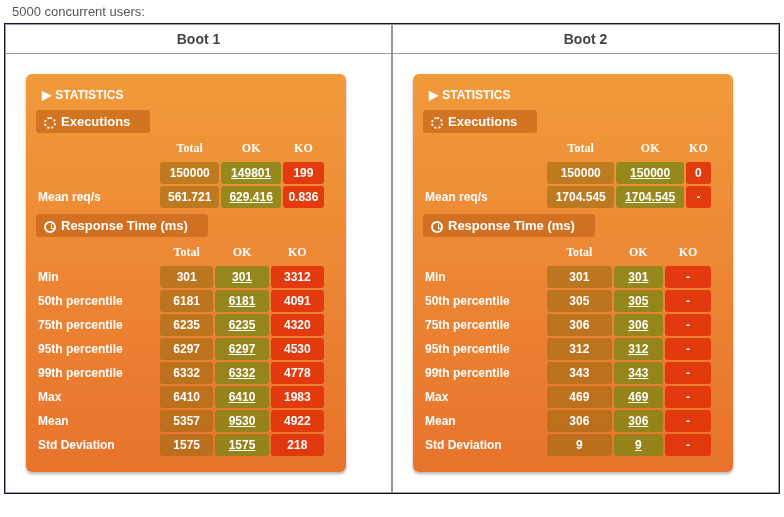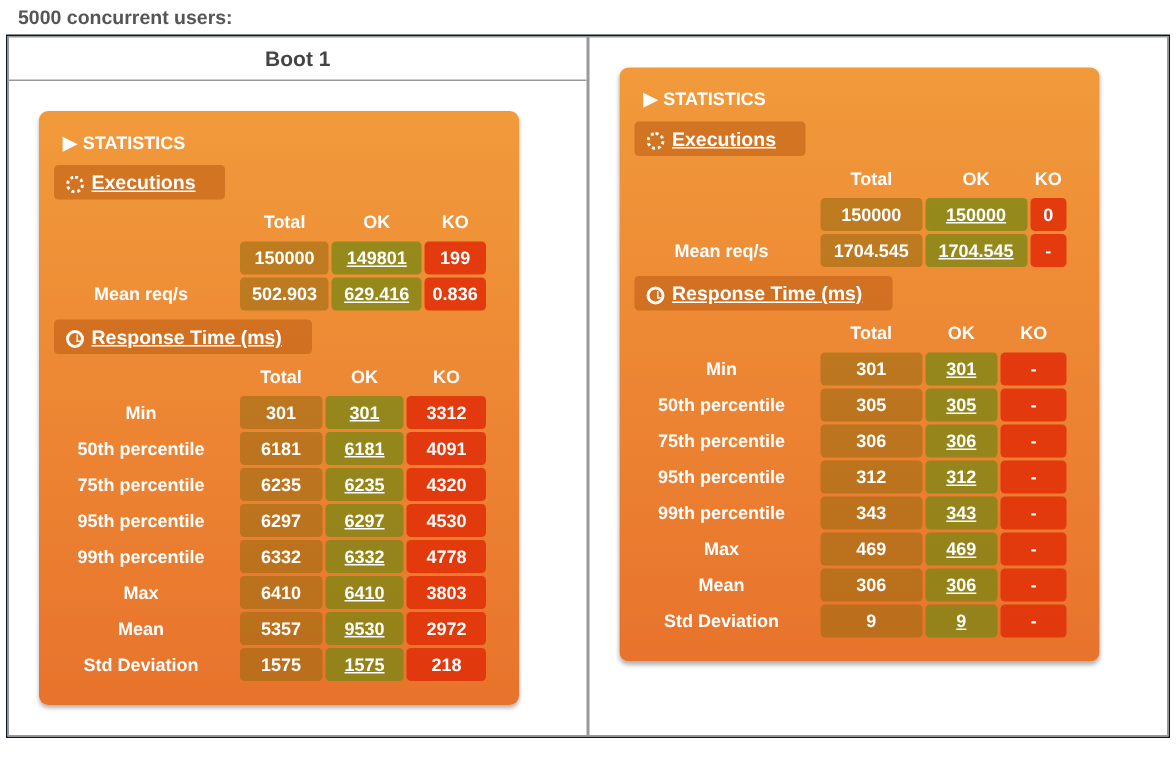--- a/index.html
+++ b/index.html
@@ -1,17 +1,17 @@
 <!DOCTYPE html>
 <html><head>
 <meta charset="utf-8">
 <style>
   * { box-sizing: border-box; margin: 0; padding: 0; }
   body { font-family: Arial, Helvetica, sans-serif; background: #fff; padding: 4px; }
-  .page-title { font-size: 13px; color: #555; font-weight: bold; margin-bottom: 4px; padding-left: 8px; }
+  .page-title { font-size: 13px; color: #555; font-weight: normal; margin-bottom: 4px; padding-left: 8px; }
   .grid { display: flex; border: 1px solid #0f172a; }
   .col { flex: 1; border: 1px solid #999; }
   .col-header { text-align: center; padding: 6px; font-size: 14px; color: #444; font-weight: bold; border-bottom: 1px solid #999; }
   .col-body { padding: 20px; }
   .card {
     width: 320px;
     background: linear-gradient(180deg, #f19a3b 0%, #e8732c 100%);
     border-radius: 6px;
     padding: 10px 20px 14px 10px;
     color: #fff;
@@ -20,30 +20,29 @@
   .stat-header { font-size: 12px; font-weight: bold; color: #fff; padding: 4px 6px; }
   .tri { display: inline-block; margin-right: 4px; }
   .section-title {
     display: inline-block;
     background: rgba(190, 95, 20, 0.6);
     border-radius: 3px;
     padding: 4px 20px 4px 8px;
     font-size: 13px;
     font-weight: bold;
     margin: 4px 0 2px 0;
-    text-decoration: underline;
   }
   .icon-circ { display: inline-block; width: 12px; height: 12px; border: 2px dotted #fff; border-radius: 50%; margin-right: 5px; vertical-align: middle; }
   .icon-clock { display: inline-block; width: 12px; height: 12px; border: 2px solid #fff; border-radius: 50%; margin-right: 5px; vertical-align: middle; position: relative; }
   .icon-clock::after { content: ""; position: absolute; left: 5px; top: 1px; width: 1px; height: 5px; background: #fff; }
   .icon-clock::before { content: ""; position: absolute; left: 5px; top: 5px; width: 4px; height: 1px; background: #fff; }
   table { width: 100%; border-collapse: separate; border-spacing: 2px 2px; }
   th, td { font-size: 12px; text-align: center; padding: 4px 0; }
-  th.label, td.label { text-align: center; padding-right: 8px; width: 120px; font-weight: bold; color: #fff; }
-  thead th { font-weight: bold; color: #fff; }
+  th.label, td.label { text-align: left; padding-right: 8px; width: 120px; font-weight: bold; color: #fff; }
+  thead th { font-weight: bold; color: #fff; font-family: Liberation Serif, serif; }
   .cell { border-radius: 3px; font-weight: bold; color: #fff; }
   .c-total { background: rgba(150, 105, 15, 0.55); }
   .c-ok { background: rgba(120, 135, 20, 0.75); text-decoration: underline; }
   .c-ko { background: rgba(225, 50, 10, 0.9); }
 </style>
 </head>
 <body>
 
 <div class="page-title">5000 concurrent users:</div>
 
@@ -67,21 +66,21 @@
             </thead>
           <tbody>
             <tr>
                 <td class="label"></td>
                 <td class="cell c-total">150000</td>
                 <td class="cell c-ok">149801</td>
                 <td class="cell c-ko">199</td>
               </tr>
             <tr>
                 <td class="label">Mean req/s</td>
-                <td class="cell c-total">502.903</td>
+                <td class="cell c-total">561.721</td>
                 <td class="cell c-ok">629.416</td>
                 <td class="cell c-ko">0.836</td>
               </tr>
           </tbody>
         </table>
 
         <div class="section-title"><span class="icon-clock"></span><span>Response Time (ms)</span></div>
         <table>
           <thead>
               <tr>
@@ -119,41 +118,42 @@
             <tr>
                 <td class="label">99th percentile</td>
                 <td class="cell c-total">6332</td>
                 <td class="cell c-ok">6332</td>
                 <td class="cell c-ko">4778</td>
               </tr>
             <tr>
                 <td class="label">Max</td>
                 <td class="cell c-total">6410</td>
                 <td class="cell c-ok">6410</td>
-                <td class="cell c-ko">3803</td>
+                <td class="cell c-ko">1983</td>
               </tr>
             <tr>
                 <td class="label">Mean</td>
                 <td class="cell c-total">5357</td>
                 <td class="cell c-ok">9530</td>
-                <td class="cell c-ko">2972</td>
+                <td class="cell c-ko">4922</td>
               </tr>
             <tr>
                 <td class="label">Std Deviation</td>
                 <td class="cell c-total">1575</td>
                 <td class="cell c-ok">1575</td>
                 <td class="cell c-ko">218</td>
               </tr>
           </tbody>
         </table>
       </div>
     </div>
   </div>
 
   <div class="col">
+    <div class="col-header">Boot 2</div>
     <div class="col-body">
       <div class="card">
         <div class="stat-header"><span class="tri">▶</span><span>STATISTICS</span></div>
 
         <div class="section-title"><span class="icon-circ"></span><span>Executions</span></div>
         <table>
           <thead>
               <tr>
                 <th class="label"></th>
                 <th>Total</th>

